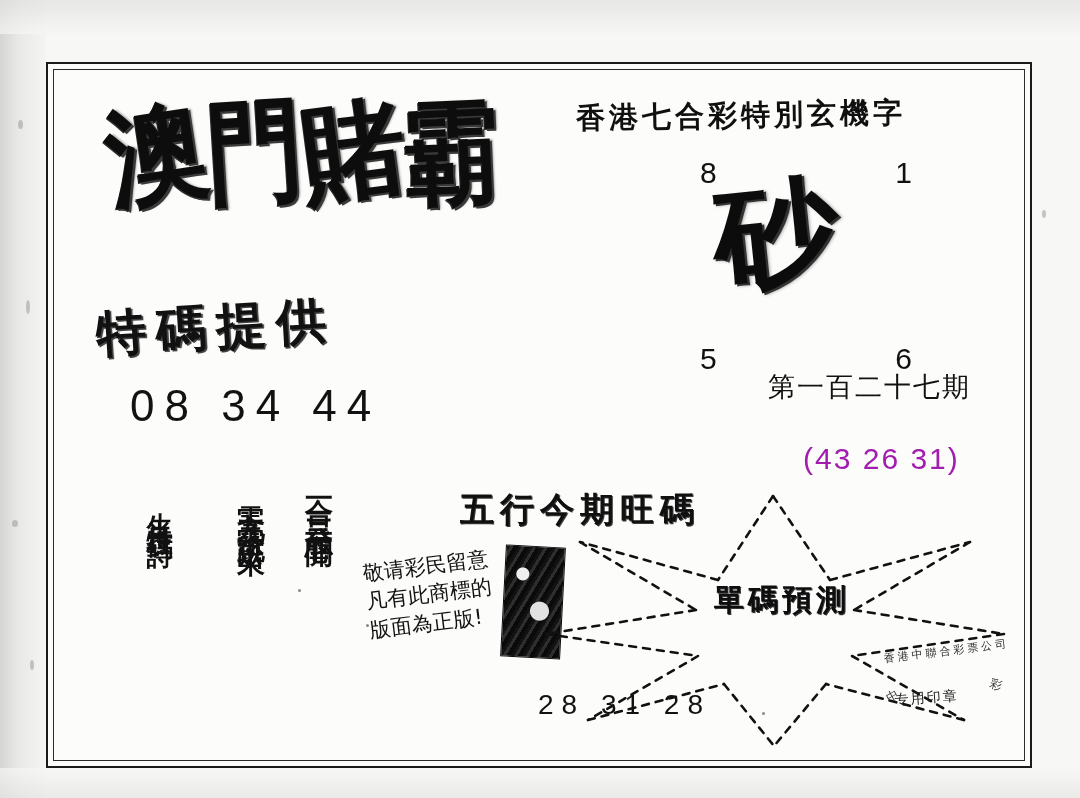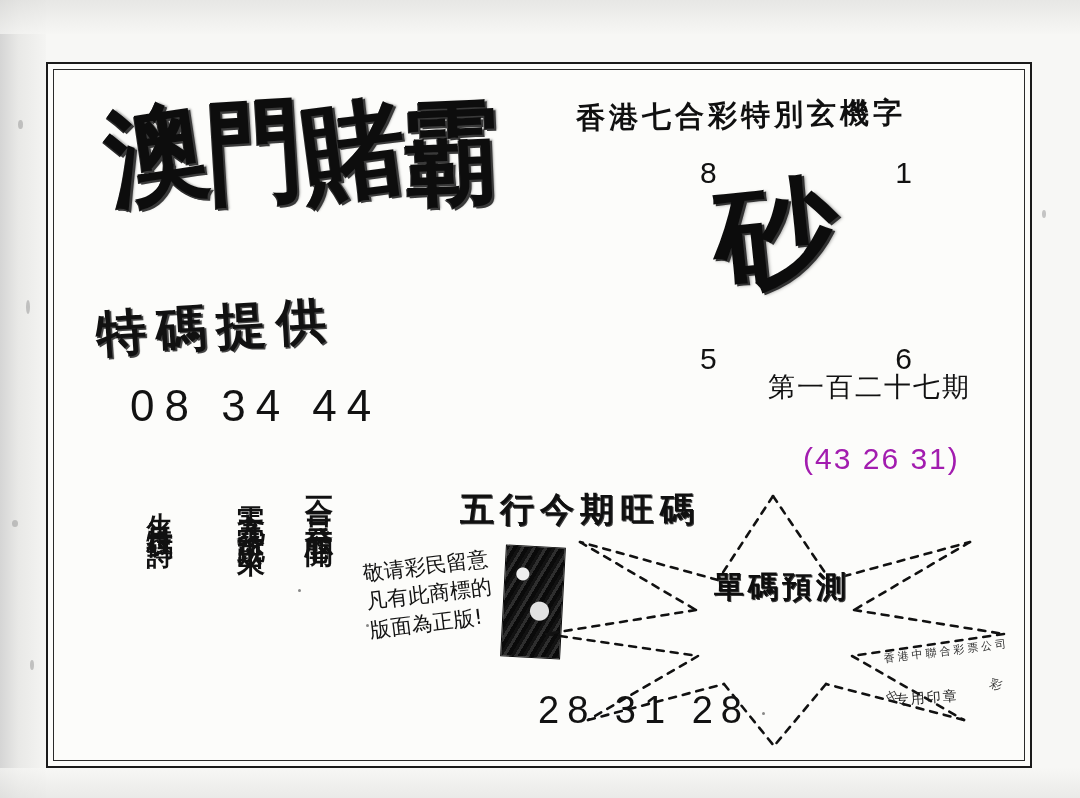--- a/index.html
+++ b/index.html
@@ -251,38 +251,38 @@
     position: absolute;
     left: 470px;
     top: 420px;
     width: 510px;
     height: 270px;
   }
   .burst svg { display: block; }
   .burst-label {
     position: absolute;
     left: 196px;
-    top: 83px;
+    top: 96px;
     font-family: "DejaVu Serif", serif;
     font-weight: bold;
     font-size: 30px;
     letter-spacing: 4px;
     color: #0e0e0e;
     white-space: nowrap;
     text-shadow: 1px 1px 0 #3a3a3a;
     text-align: right;
   }
 
   
   .bottom-numbers {
     position: absolute;
     left: 490px;
     top: 625px;
     font-family: "Liberation Sans", sans-serif;
-    font-size: 38px;
+    font-size: 28px;
     letter-spacing: 8px;
     color: #121212;
     white-space: nowrap;
   }
 
   
   .seal {
     position: absolute;
     left: 838px;
     top: 580px;

